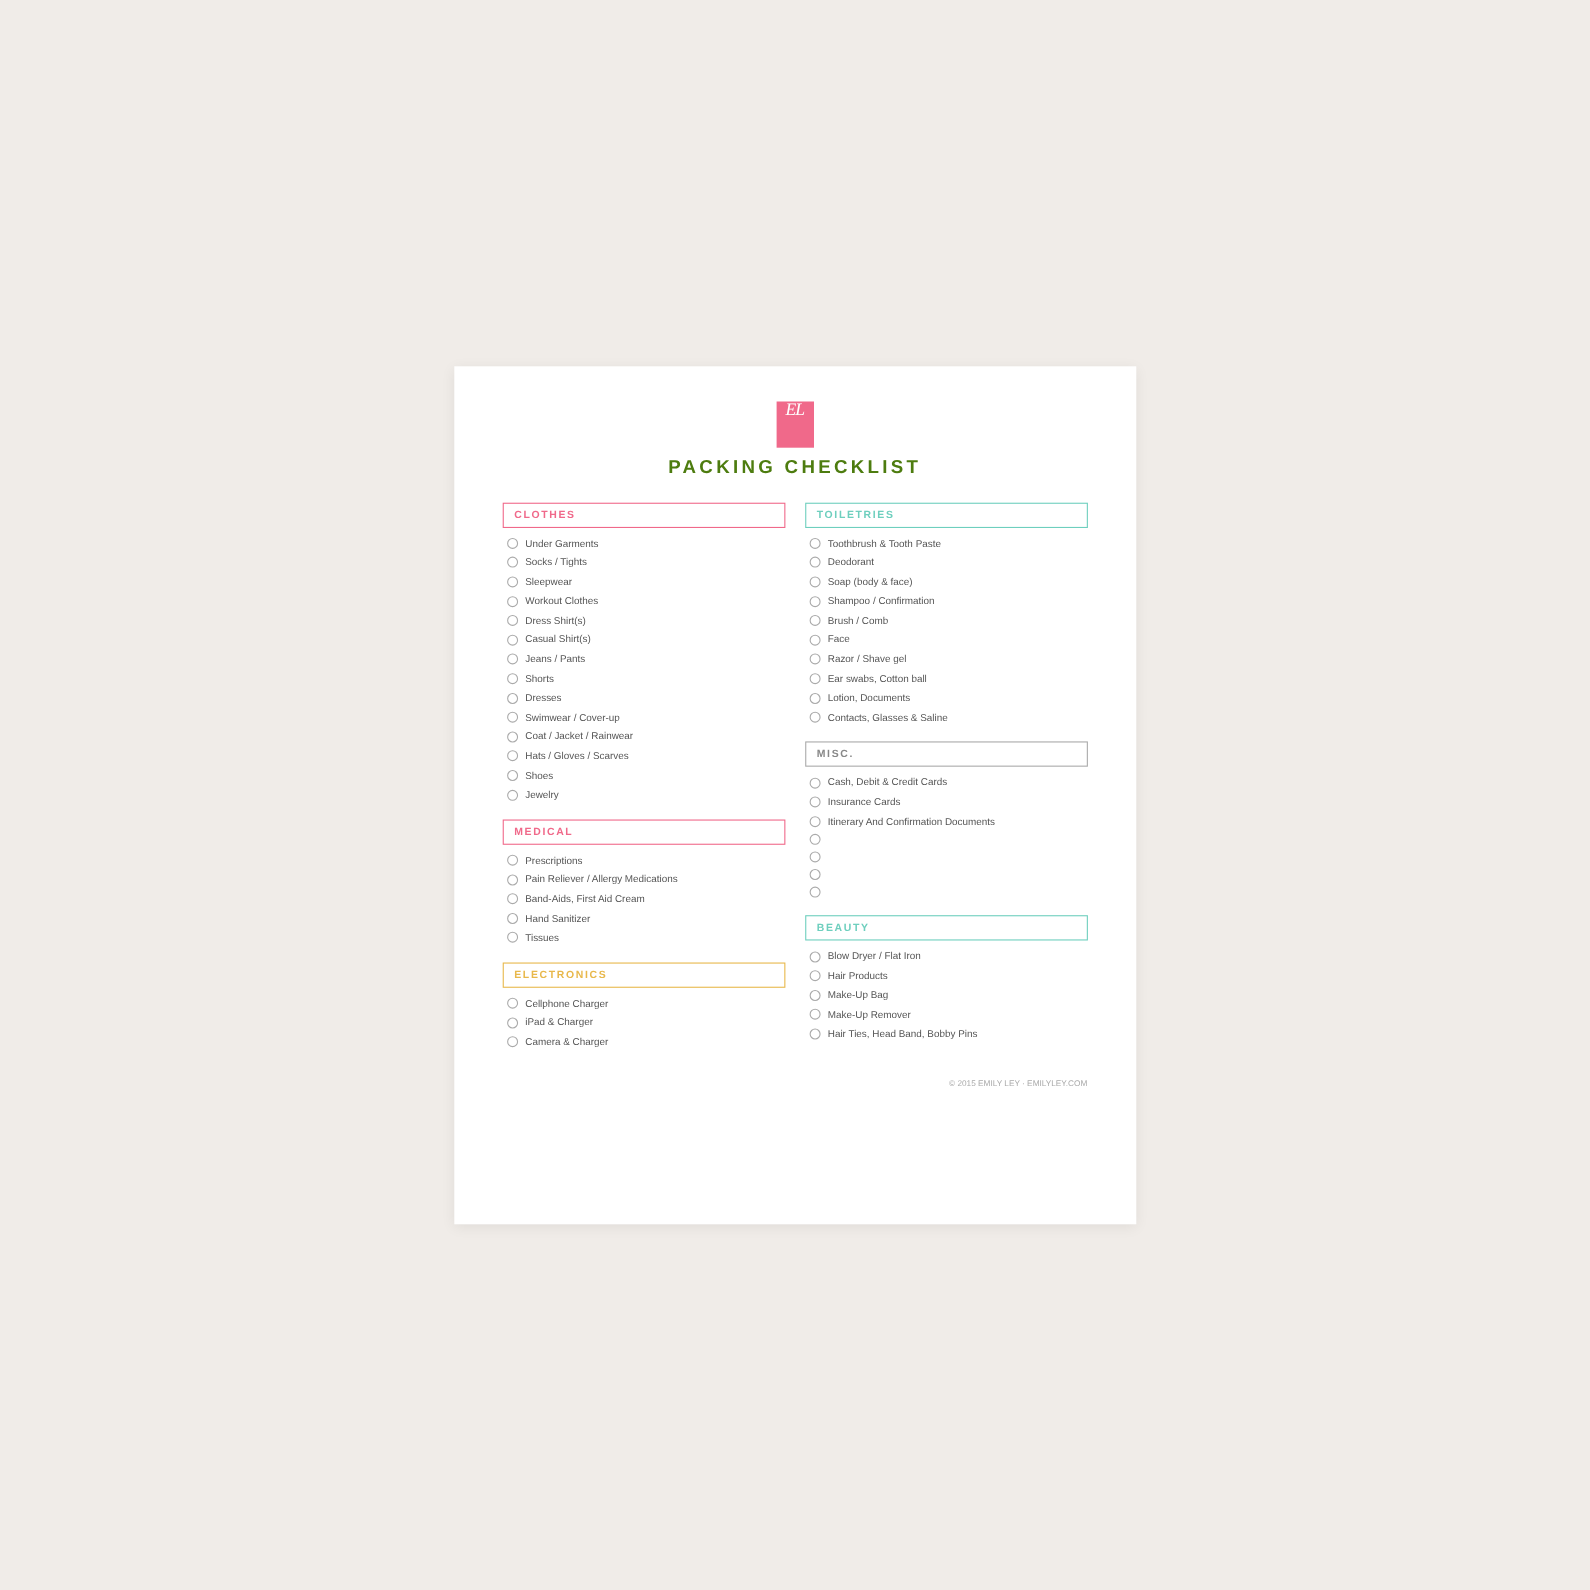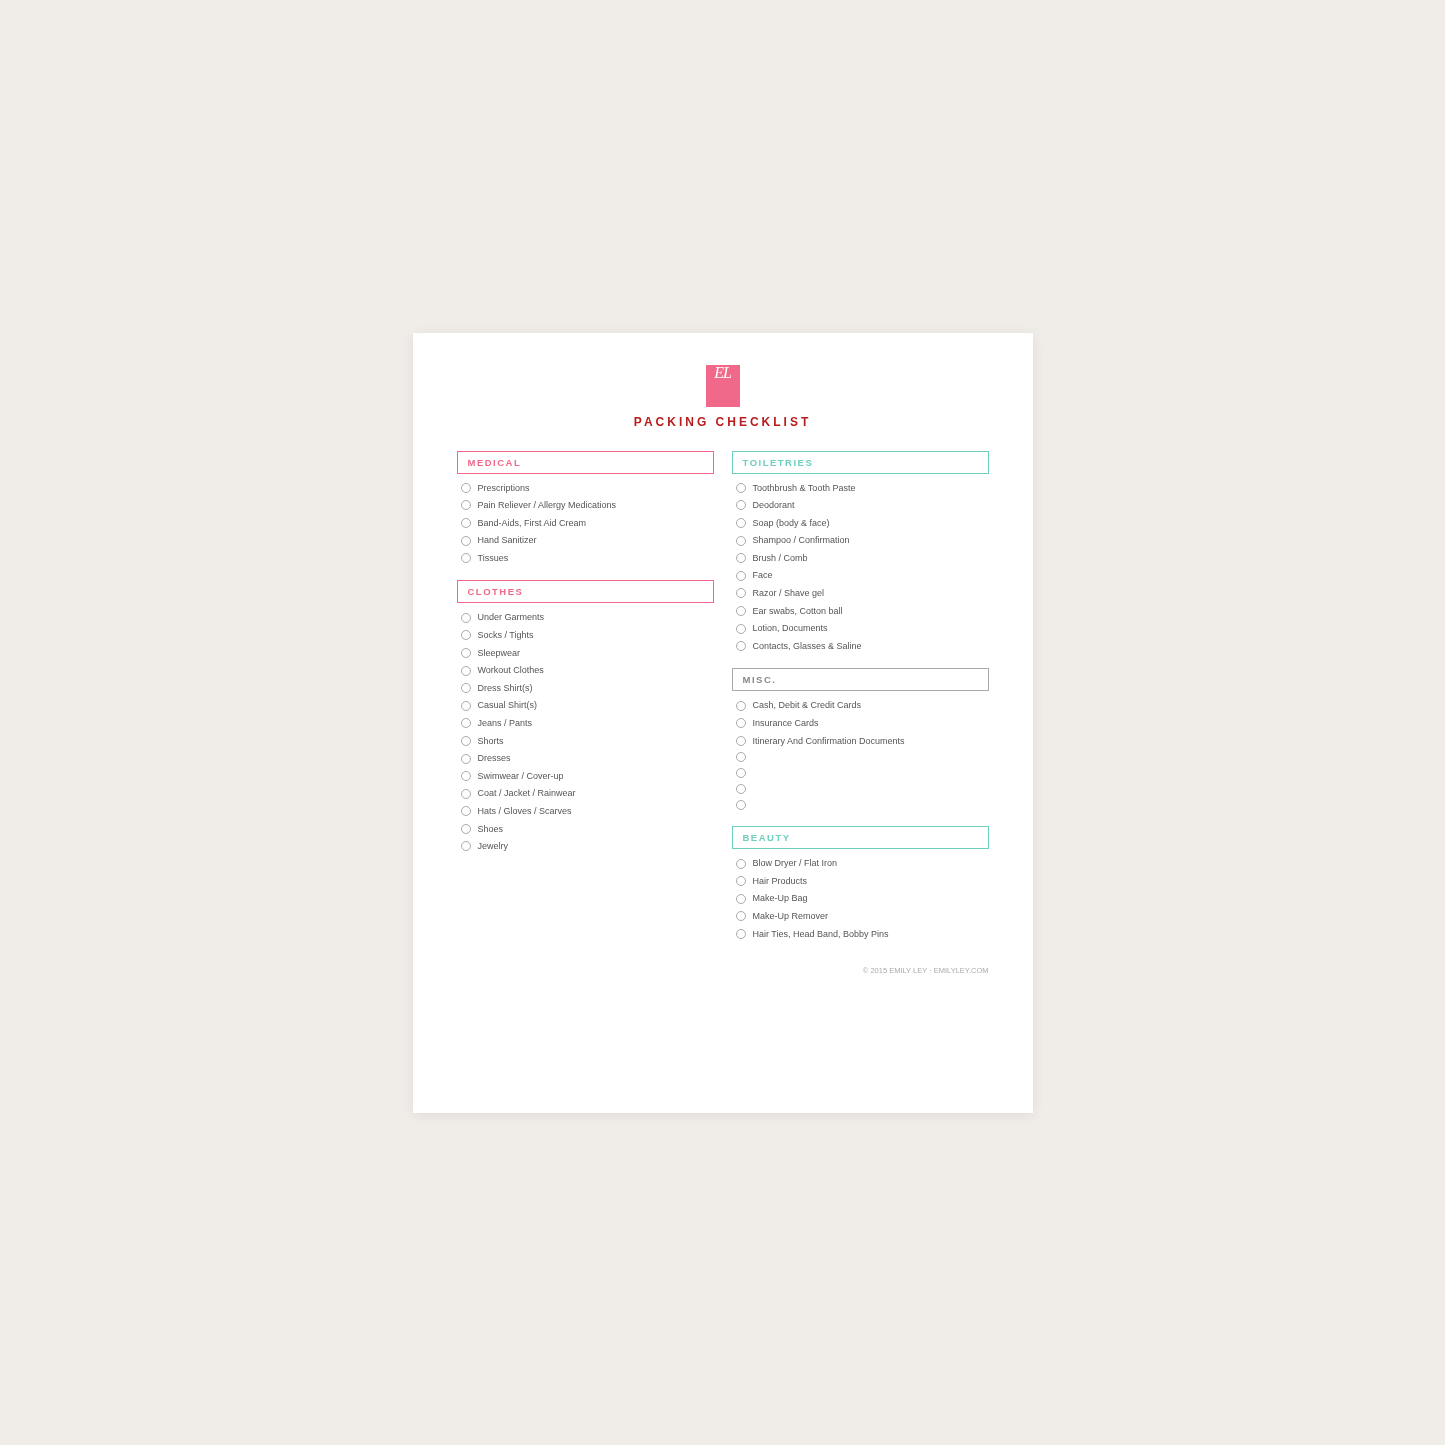--- a/index.html
+++ b/index.html
@@ -36,23 +36,23 @@
     }
     .logo-text {
       color: #fff;
       font-size: 16px;
       font-style: italic;
       font-family: Georgia, serif;
       line-height: 1;
       letter-spacing: -1px;
     }
     .page-title {
-      font-size: 12px;
+      font-size: 17px;
       letter-spacing: 3px;
-      color: #b91c1c;
+      color: #4d7c0f;
       font-family: Arial, sans-serif;
       font-weight: bold;
       text-transform: uppercase;
     }
     .columns {
       display: flex;
       gap: 18px;
     }
     .col-left {
       flex: 1;
@@ -125,20 +125,79 @@
   <div class="header">
     <div class="logo-box">
       <span class="logo-text">EL</span>
     </div>
     <div class="page-title">PACKING CHECKLIST</div>
   </div>
 
   <div class="columns">
     <div class="col-left" id="left-col">
         <div class="section">
+          <div class="section-header clothes">CLOTHES</div>
+          <div class="checklist-item">
+            <span class="circle"></span>
+            <span class="item-label">Under Garments</span>
+          </div>
+          <div class="checklist-item">
+            <span class="circle"></span>
+            <span class="item-label">Socks / Tights</span>
+          </div>
+          <div class="checklist-item">
+            <span class="circle"></span>
+            <span class="item-label">Sleepwear</span>
+          </div>
+          <div class="checklist-item">
+            <span class="circle"></span>
+            <span class="item-label">Workout Clothes</span>
+          </div>
+          <div class="checklist-item">
+            <span class="circle"></span>
+            <span class="item-label">Dress Shirt(s)</span>
+          </div>
+          <div class="checklist-item">
+            <span class="circle"></span>
+            <span class="item-label">Casual Shirt(s)</span>
+          </div>
+          <div class="checklist-item">
+            <span class="circle"></span>
+            <span class="item-label">Jeans / Pants</span>
+          </div>
+          <div class="checklist-item">
+            <span class="circle"></span>
+            <span class="item-label">Shorts</span>
+          </div>
+          <div class="checklist-item">
+            <span class="circle"></span>
+            <span class="item-label">Dresses</span>
+          </div>
+          <div class="checklist-item">
+            <span class="circle"></span>
+            <span class="item-label">Swimwear / Cover-up</span>
+          </div>
+          <div class="checklist-item">
+            <span class="circle"></span>
+            <span class="item-label">Coat / Jacket / Rainwear</span>
+          </div>
+          <div class="checklist-item">
+            <span class="circle"></span>
+            <span class="item-label">Hats / Gloves / Scarves</span>
+          </div>
+          <div class="checklist-item">
+            <span class="circle"></span>
+            <span class="item-label">Shoes</span>
+          </div>
+          <div class="checklist-item">
+            <span class="circle"></span>
+            <span class="item-label">Jewelry</span>
+          </div>
+        </div>
+        <div class="section">
           <div class="section-header medical">MEDICAL</div>
           <div class="checklist-item">
             <span class="circle"></span>
             <span class="item-label">Prescriptions</span>
           </div>
           <div class="checklist-item">
             <span class="circle"></span>
             <span class="item-label">Pain Reliever / Allergy Medications</span>
           </div>
           <div class="checklist-item">
@@ -148,76 +207,32 @@
           <div class="checklist-item">
             <span class="circle"></span>
             <span class="item-label">Hand Sanitizer</span>
           </div>
           <div class="checklist-item">
             <span class="circle"></span>
             <span class="item-label">Tissues</span>
           </div>
         </div>
         <div class="section">
-          <div class="section-header clothes">CLOTHES</div>
-          <div class="checklist-item">
-            <span class="circle"></span>
-            <span class="item-label">Under Garments</span>
-          </div>
-          <div class="checklist-item">
-            <span class="circle"></span>
-            <span class="item-label">Socks / Tights</span>
-          </div>
-          <div class="checklist-item">
-            <span class="circle"></span>
-            <span class="item-label">Sleepwear</span>
-          </div>
-          <div class="checklist-item">
-            <span class="circle"></span>
-            <span class="item-label">Workout Clothes</span>
-          </div>
-          <div class="checklist-item">
-            <span class="circle"></span>
-            <span class="item-label">Dress Shirt(s)</span>
-          </div>
-          <div class="checklist-item">
-            <span class="circle"></span>
-            <span class="item-label">Casual Shirt(s)</span>
-          </div>
-          <div class="checklist-item">
-            <span class="circle"></span>
-            <span class="item-label">Jeans / Pants</span>
-          </div>
-          <div class="checklist-item">
-            <span class="circle"></span>
-            <span class="item-label">Shorts</span>
-          </div>
-          <div class="checklist-item">
-            <span class="circle"></span>
-            <span class="item-label">Dresses</span>
-          </div>
-          <div class="checklist-item">
-            <span class="circle"></span>
-            <span class="item-label">Swimwear / Cover-up</span>
-          </div>
-          <div class="checklist-item">
-            <span class="circle"></span>
-            <span class="item-label">Coat / Jacket / Rainwear</span>
-          </div>
-          <div class="checklist-item">
-            <span class="circle"></span>
-            <span class="item-label">Hats / Gloves / Scarves</span>
-          </div>
-          <div class="checklist-item">
-            <span class="circle"></span>
-            <span class="item-label">Shoes</span>
-          </div>
-          <div class="checklist-item">
-            <span class="circle"></span>
-            <span class="item-label">Jewelry</span>
+          <div class="section-header electronics">ELECTRONICS</div>
+          <div class="checklist-item">
+            <span class="circle"></span>
+            <span class="item-label">Cellphone Charger</span>
+          </div>
+          <div class="checklist-item">
+            <span class="circle"></span>
+            <span class="item-label">iPad &amp; Charger</span>
+          </div>
+          <div class="checklist-item">
+            <span class="circle"></span>
+            <span class="item-label">Camera &amp; Charger</span>
           </div>
         </div>
       </div>
     <div class="col-right" id="right-col">
         <div class="section">
           <div class="section-header toiletries">TOILETRIES</div>
           <div class="checklist-item">
             <span class="circle"></span>
             <span class="item-label">Toothbrush &amp; Tooth Paste</span>
           </div>

